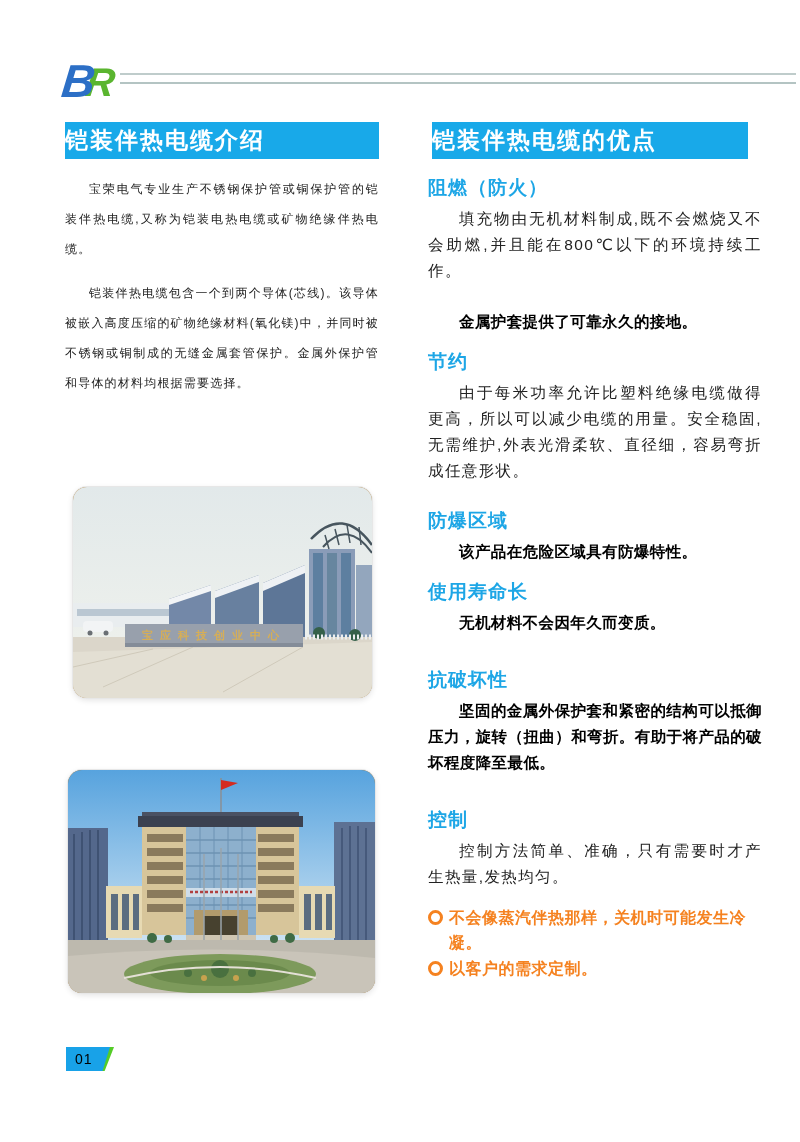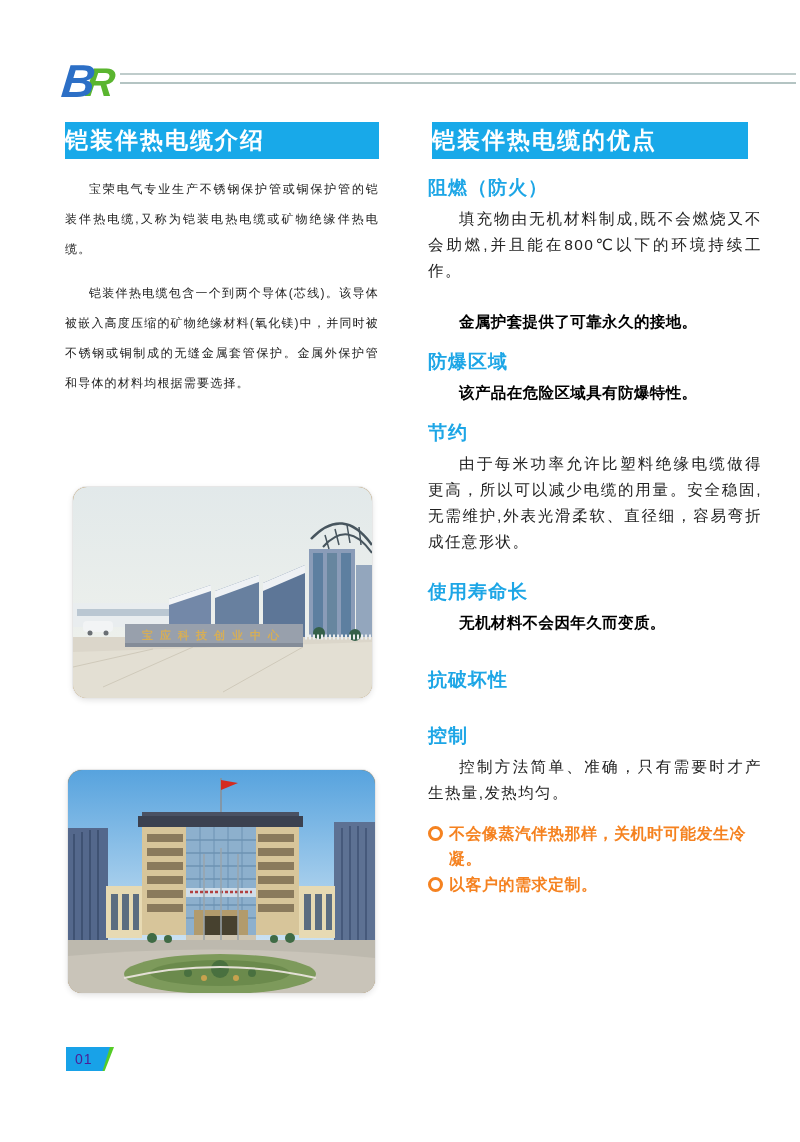--- a/index.html
+++ b/index.html
@@ -84,21 +84,21 @@
 
   
   .badge{position:absolute;left:66px;top:1047px;width:48px;height:24px;}
   .badge .green{
     position:absolute;left:31px;top:0;width:17px;height:24px;
     background:#54cc27;
     clip-path:polygon(55% 0,100% 0,45% 100%,0 100%);
   }
   .badge .blue{
     position:absolute;left:0;top:0;width:44px;height:24px;
-    background:#18a2e8;color:#4c1d95;
+    background:#18a2e8;color:#000000;
     clip-path:polygon(0 0,100% 0,83% 100%,0 100%);
     font-size:14px;letter-spacing:1px;
     display:flex;align-items:center;padding-left:9px;box-sizing:border-box;
   }
 </style>
 </head>
 <body>
 
 <div class="page">
 
@@ -256,37 +256,38 @@
 
     <div class="sec">
       <h3>阻燃（防火）</h3>
       <div class="body">填充物由无机材料制成,既不会燃烧又不会助燃,并且能在800℃以下的环境持续工作。</div>
     </div>
 
     <div class="sec bold gap-sm">
       <div class="body">金属护套提供了可靠永久的接地。</div>
     </div>
 
+    <div class="sec">
+      <h3>节约</h3>
+      <div class="body">由于每米功率允许比塑料绝缘电缆做得更高，所以可以减少电缆的用量。安全稳固,无需维护,外表光滑柔软、直径细，容易弯折成任意形状。</div>
+    </div>
+
     <div class="sec bold gap-sm">
       <h3>防爆区域</h3>
       <div class="body">该产品在危险区域具有防爆特性。</div>
     </div>
 
-    <div class="sec">
-      <h3>节约</h3>
-      <div class="body">由于每米功率允许比塑料绝缘电缆做得更高，所以可以减少电缆的用量。安全稳固,无需维护,外表光滑柔软、直径细，容易弯折成任意形状。</div>
-    </div>
-
     <div class="sec bold gap-lg">
       <h3>使用寿命长</h3>
       <div class="body">无机材料不会因年久而变质。</div>
     </div>
 
     <div class="sec bold gap-lg">
       <h3>抗破坏性</h3>
+      <div class="body">坚固的金属外保护套和紧密的结构可以抵御压力，旋转（扭曲）和弯折。有助于将产品的破坏程度降至最低。</div>
     </div>
 
     <div class="sec gap-sm">
       <h3>控制</h3>
       <div class="body">控制方法简单、准确，只有需要时才产生热量,发热均匀。</div>
     </div>
 
     <div class="notes">
       <div class="note">
         <span class="ring"></span>

